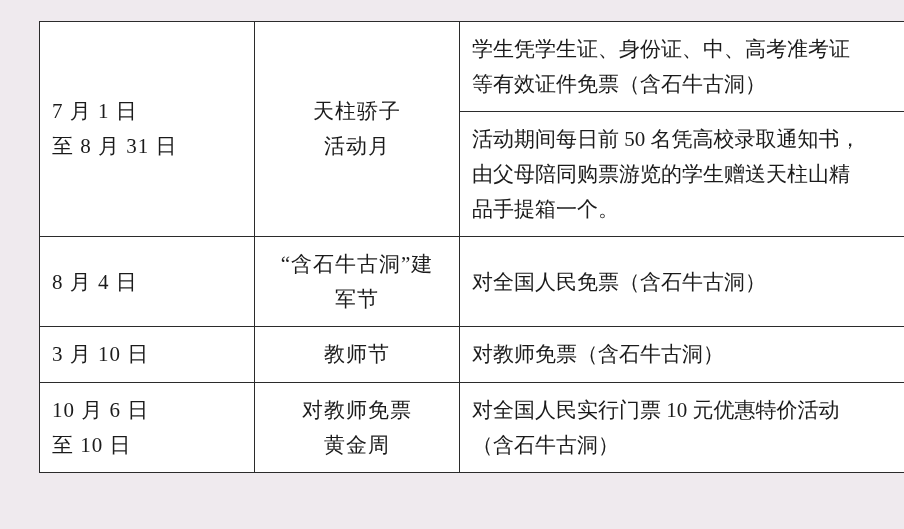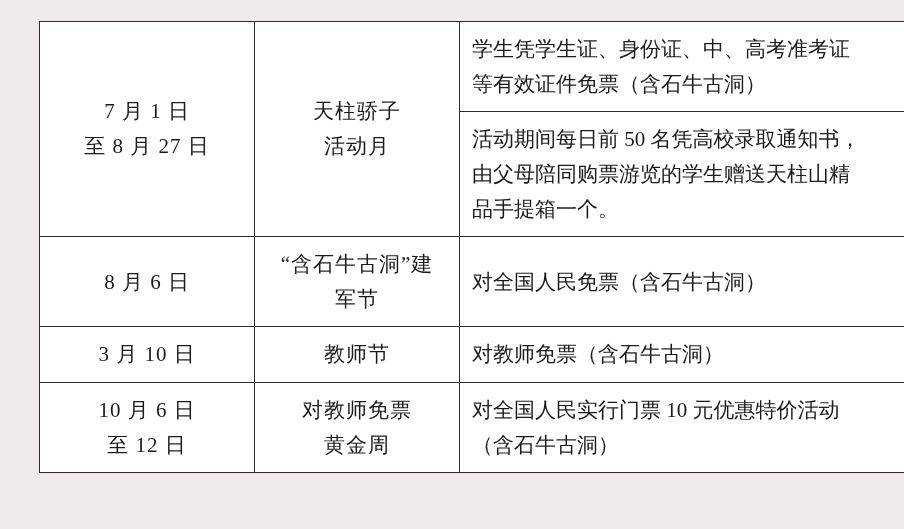--- a/index.html
+++ b/index.html
@@ -35,21 +35,20 @@
     border: 1px solid #2b2b2b;
     vertical-align: middle;
     padding: 10px 12px;
     font-size: 21px;
     line-height: 1.65;
     color: #1b1b1b;
     background: #ffffff;
   }
   td.col-date {
     width: 190px;
-    text-align: center;
     letter-spacing: 1px;
   }
   td.col-name {
     width: 180px;
     text-align: center;
     letter-spacing: 1px;
     margin-left: 27px;
   }
   td.col-desc {
     width: 456px;
@@ -69,42 +68,42 @@
 <body>
 
 <div class="page">
   <div class="table-wrap">
     <table class="schedule">
       <tbody>
 
         <tr>
           <td class="col-date" rowspan="2">
             <span class="line">7 月 1 日</span>
-            <span class="line">至 8 月 27 日</span>
+            <span class="line">至 8 月 31 日</span>
           </td>
           <td class="col-name" rowspan="2">
             <span class="line">天柱骄子</span>
             <span class="line">活动月</span>
           </td>
           <td class="col-desc">
             <span class="desc-line">学生凭学生证、身份证、中、高考准考证</span>
             <span class="desc-line">等有效证件免票（含石牛古洞）</span>
           </td>
         </tr>
         <tr>
           <td class="col-desc">
             <span class="desc-line">活动期间每日前 50 名凭高校录取通知书，</span>
             <span class="desc-line">由父母陪同购票游览的学生赠送天柱山精</span>
             <span class="desc-line">品手提箱一个。</span>
           </td>
         </tr>
 
         <tr>
           <td class="col-date">
-            <span class="line">8 月 6 日</span>
+            <span class="line">8 月 4 日</span>
           </td>
           <td class="col-name">
             <span class="line">“含石牛古洞”建</span>
             <span class="line">军节</span>
           </td>
           <td class="col-desc">
             <span class="desc-line">对全国人民免票（含石牛古洞）</span>
           </td>
         </tr>
 
@@ -116,21 +115,21 @@
             <span class="line">教师节</span>
           </td>
           <td class="col-desc">
             <span class="desc-line">对教师免票（含石牛古洞）</span>
           </td>
         </tr>
 
         <tr>
           <td class="col-date">
             <span class="line">10 月 6 日</span>
-            <span class="line">至 12 日</span>
+            <span class="line">至 10 日</span>
           </td>
           <td class="col-name">
             <span class="line">对教师免票</span>
             <span class="line">黄金周</span>
           </td>
           <td class="col-desc">
             <span class="desc-line">对全国人民实行门票 10 元优惠特价活动</span>
             <span class="desc-line">（含石牛古洞）</span>
           </td>
         </tr>

